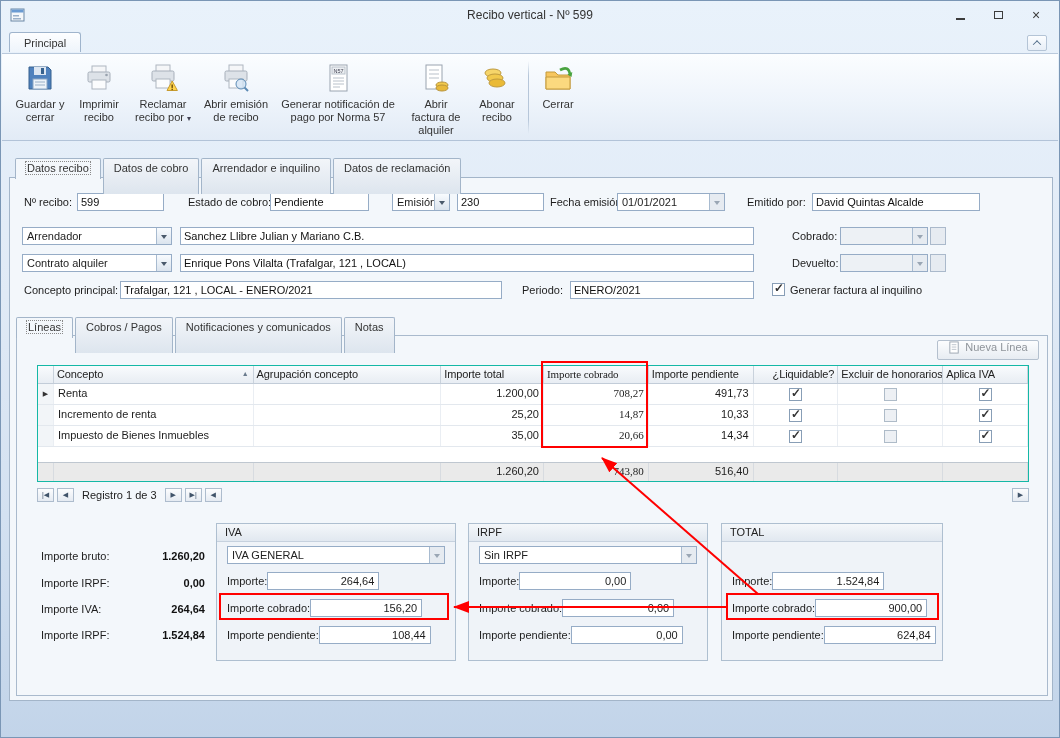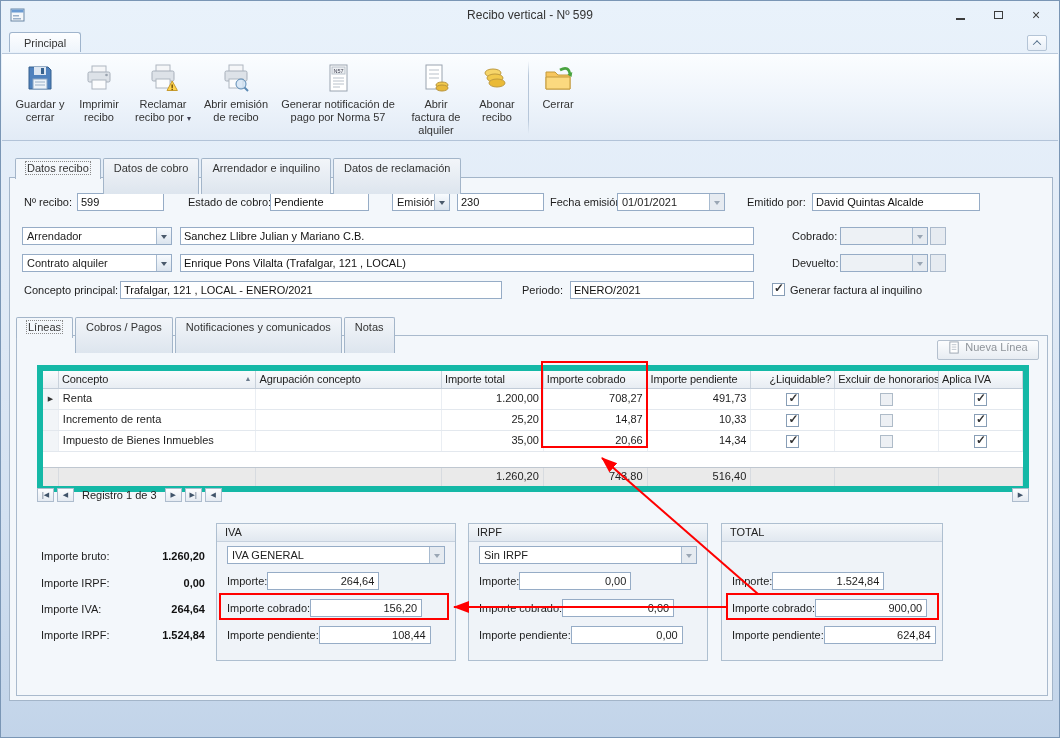--- a/index.html
+++ b/index.html
@@ -75,32 +75,32 @@
   
   .inner-tabs { position:absolute; top:139px; left:6px; display:flex; gap:2px; z-index:2; }
   .inner-panel { position:absolute; top:157px; left:6px; width:1032px; height:361px;
     background:#f3f7fb; border:1px solid #a9bacd; }
 
   .newline-btn { position:absolute; top:4px; right:8px; width:102px; height:20px;
     border:1px solid #b4c0ce; border-radius:2px; background:linear-gradient(#fcfdfe,#e7ecf2);
     display:flex; align-items:flex-start; justify-content:center; gap:4px; color:#8f949a; }
 
   
-  .grid { position:absolute; left:20px; top:29px; width:992px; background:#fff; border:6px solid #14b8a6; }
+  .grid { position:absolute; left:20px; top:29px; width:992px; background:#fff; border:1px solid #14b8a6; }
   .g-head { display:flex; height:18px; background:linear-gradient(#f9fbfd,#e8edf3); border-bottom:1px solid #c2ccd8; }
   .g-hcell { border-right:1px solid #c9d2dc; padding:2px 3px; color:#222; position:relative;
     white-space:nowrap; overflow:hidden; letter-spacing:-0.1px; }
   .g-row { display:flex; height:21px; border-bottom:1px solid #e3e8ee; background:#fff; }
   .g-cell { border-right:1px solid #eaeef3; padding:3px 4px; white-space:nowrap; overflow:hidden; }
   .g-cell.num { text-align:right; }
   .g-cell.center { display:flex; align-items:center; justify-content:center; padding:0; }
   .g-cell.sel { padding:2px 1px; text-align:center; background:#f2f5f8; }
   .marker { font-size:7px; color:#333; }
   .sort { position:absolute; right:4px; top:4px; font-size:7px; color:#6a7b8d; }
-  .c0{width:16px;} .c1{width:200px;} .c2{width:188px;} .c3{width:103px;} .c4{width:105px;}
+  .c0{width:16px;} .c1{width:200px;} .c2{width:188px;} .c3{width:103px;} .c4{width:105px;font-family:Liberation Serif, serif;}
   .c5{width:105px;} .c6{width:85px;text-align:right;} .c7{width:105px;} .c8{width:85px;}
   .g-filler { height:15px; background:#fff; }
   .g-totals { display:flex; height:19px; background:#eaeaea; border-top:1px solid #bfc7d0; }
   .g-totals .g-cell { border-right:1px solid #d7dbe0; padding-top:2px; color:#222; }
 
   
   .navbar { position:absolute; left:20px; top:151px; width:992px; height:16px; display:flex; align-items:center; gap:3px; }
   .nav-btn { min-width:17px; height:14px; padding:0 2px; border:1px solid #adbccd;
     background:linear-gradient(#fcfdfe,#e5ebf2); color:#41546a; font-size:7px;
     display:flex; align-items:center; justify-content:center; }

